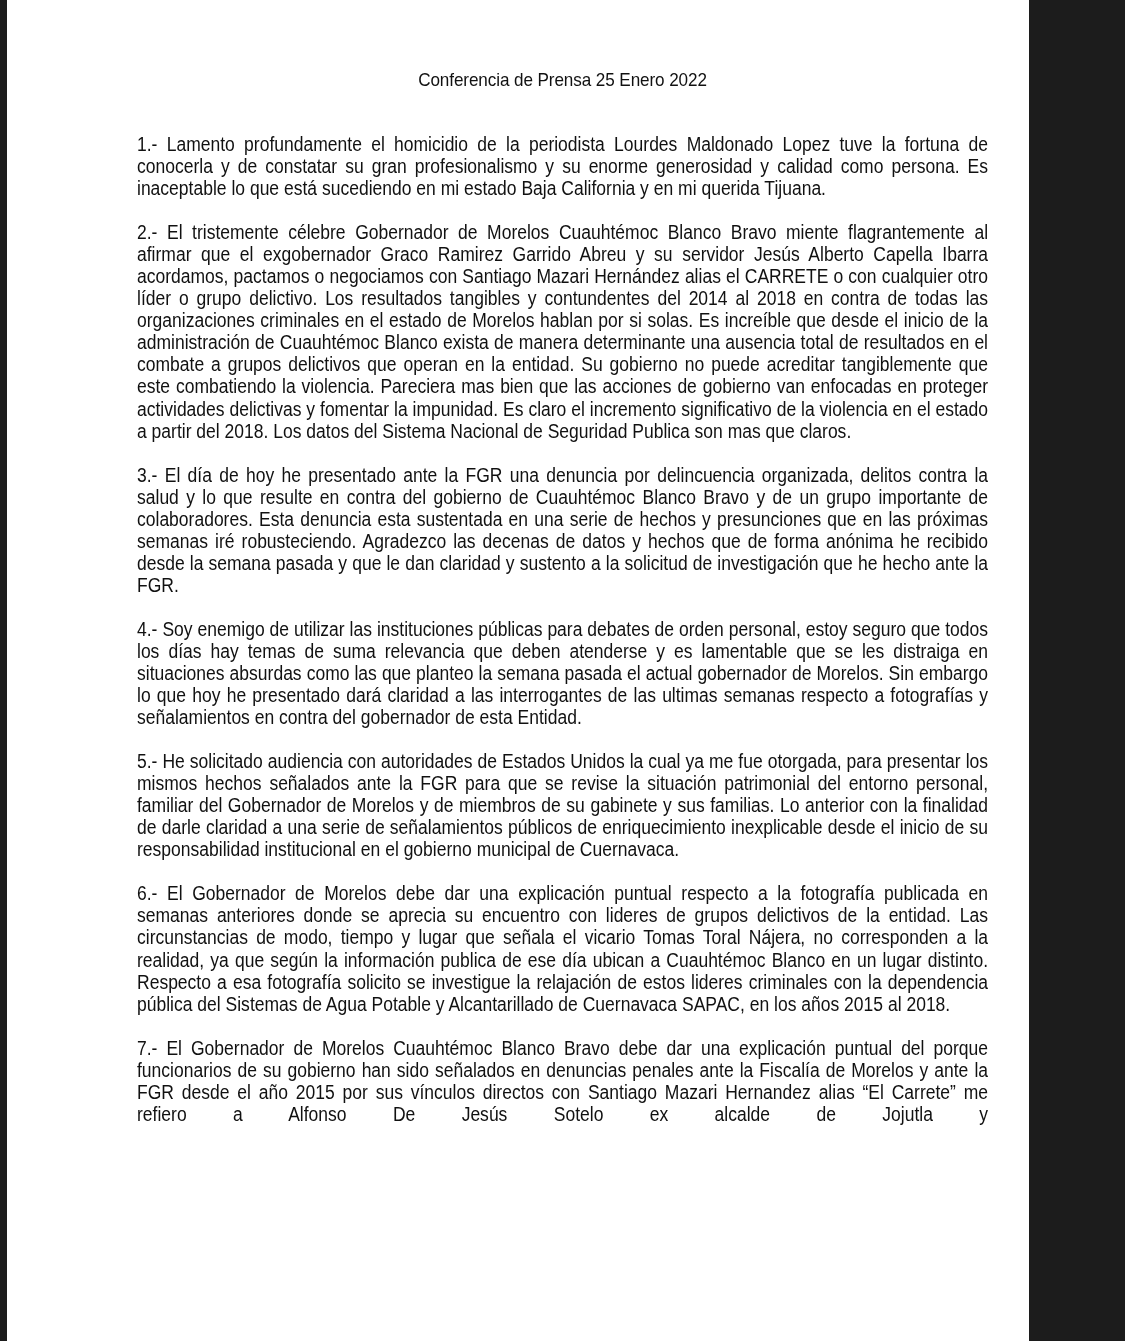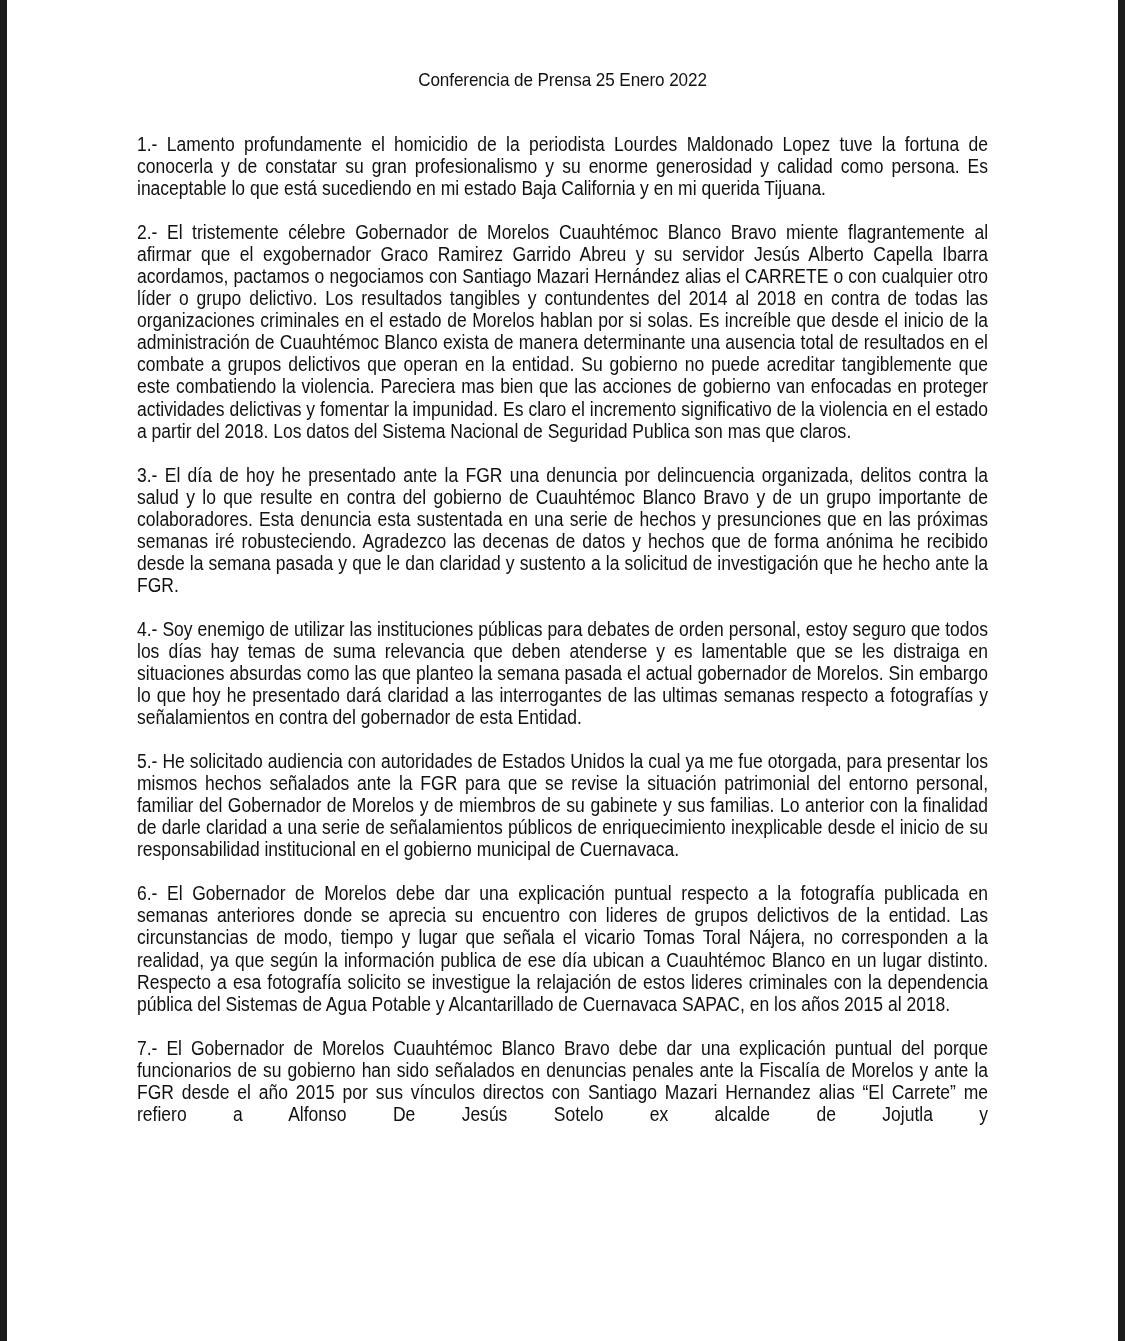--- a/index.html
+++ b/index.html
@@ -5,21 +5,21 @@
     html, body { margin: 0; padding: 0; }
     body {
       width: 1125px; height: 1341px;
       background: #1c1c1c;
       position: relative;
       overflow: hidden;
     }
     .page {
       position: absolute;
       left: 7px; top: 0;
-      width: 1111px; height: 1341px;
+      width: 1022px; height: 1341px;
       background: #ffffff;
     }
     .title {
       position: absolute;
       top: 69px; left: 0; width: 1111px;
       text-align: center;
       font-family: "Liberation Sans", sans-serif;
       font-size: 19px;
       color: #111;
       transform: scaleX(0.9);

